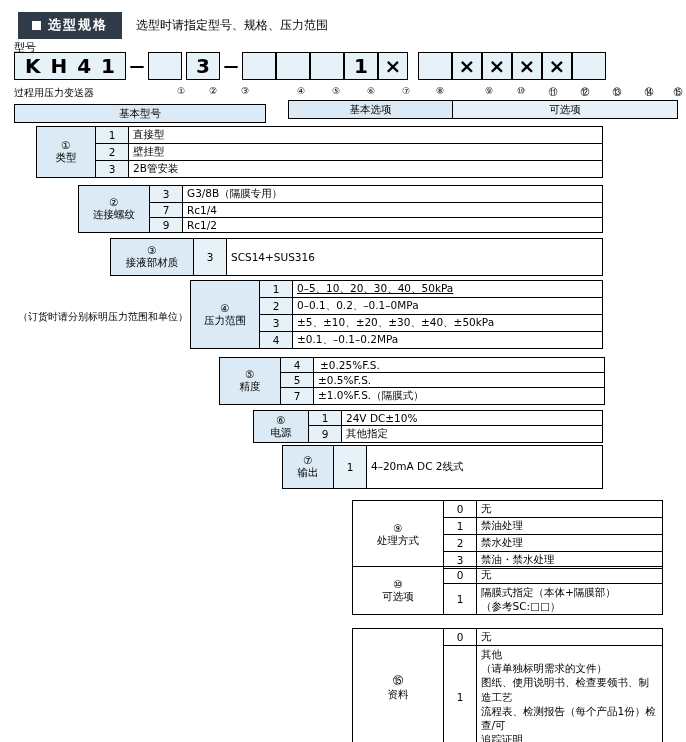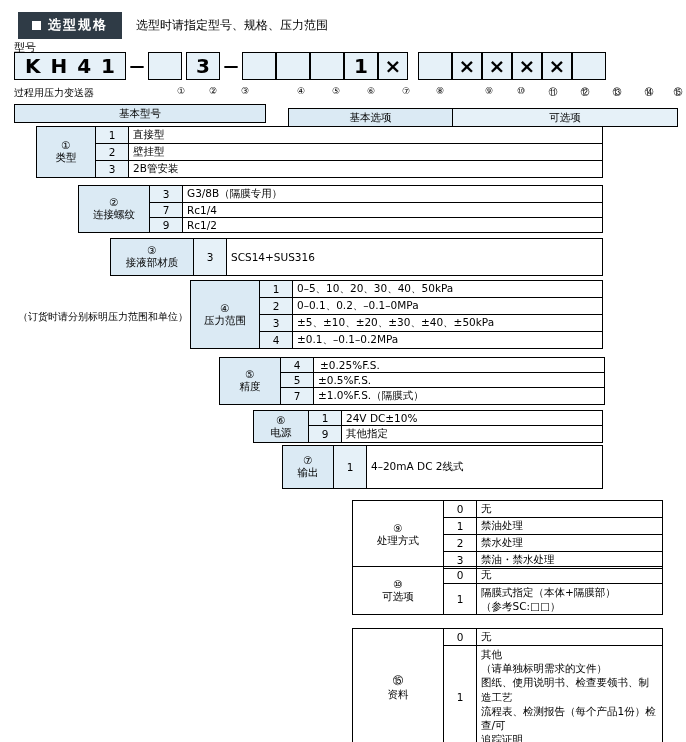--- a/index.html
+++ b/index.html
@@ -119,21 +119,21 @@
     <span class="circ" style="left:657px">⑮</span>
   </div>
 
   <table class="tbl" style="left:14px;top:104px;">
     <tbody>
         <tr>
       <td class="blue ctr" style="width:242px;height:15px;">基本型号</td>
     </tr>
   </tbody>
     </table>
-  <table class="tbl" style="left:288px;top:108px;">
+  <table class="tbl" style="left:288px;top:100px;">
     <tbody>
         <tr>
       <td class="blue ctr" style="width:155px;height:15px;">基本选项</td>
       <td class="blue2 ctr" style="width:216px;height:15px;">可选项</td>
     </tr>
   </tbody>
     </table>
 
   <table class="tbl" style="left:36px;top:126px;">
     <tbody>
@@ -191,21 +191,21 @@
     </table>
 
   <table class="tbl" style="left:190px;top:280px;">
     <tbody>
         <tr>
       <td class="blue ctr" rowspan="4" style="width:60px;">
         <div>④</div>
         <div>压力范围</div>
       </td>
       <td class="blue2 ctr" style="width:24px;">1</td>
-      <td style="width:301px;">0–5、10、20、30、40、50kPa</td>
+      <td style="width:301px;text-decoration:underline;">0–5、10、20、30、40、50kPa</td>
     </tr>
     <tr>
       <td class="blue2 ctr">2</td>
       <td>0–0.1、0.2、–0.1–0MPa</td>
     </tr>
     <tr>
       <td class="blue2 ctr">3</td>
       <td>±5、±10、±20、±30、±40、±50kPa</td>
     </tr>
     <tr>

